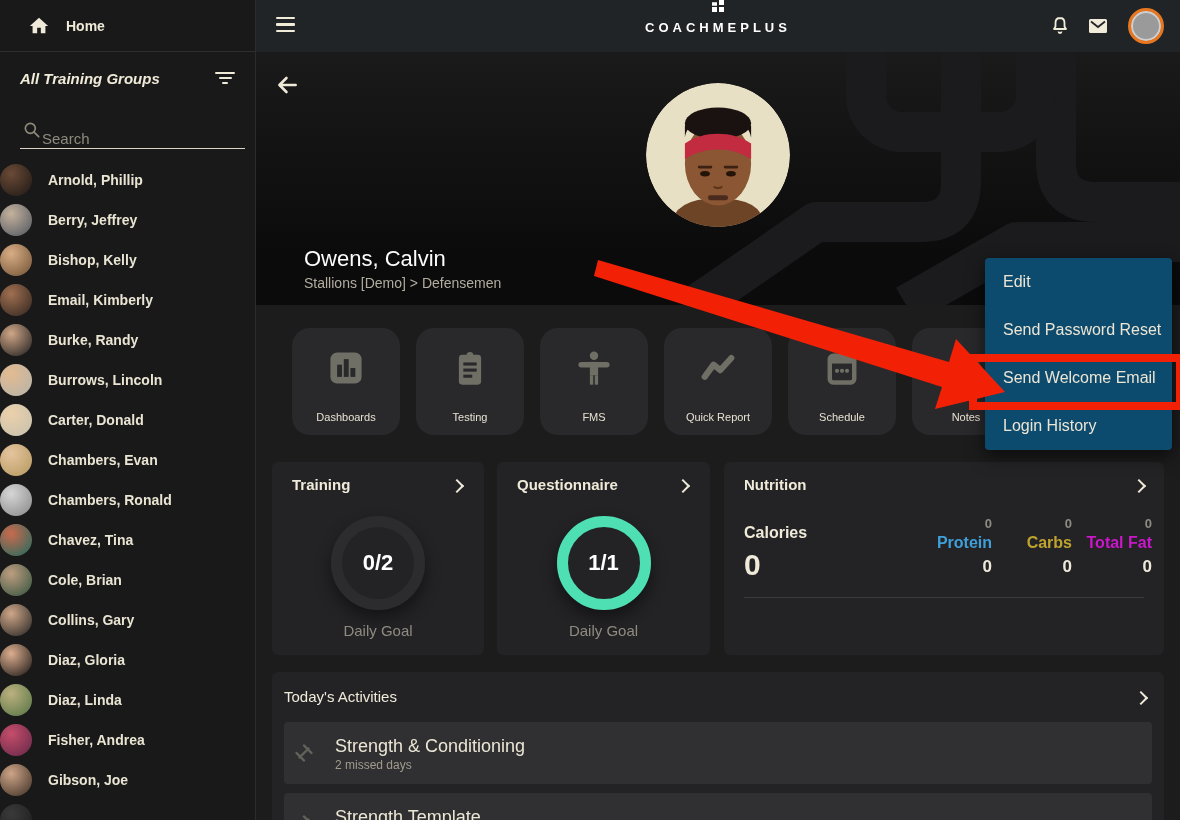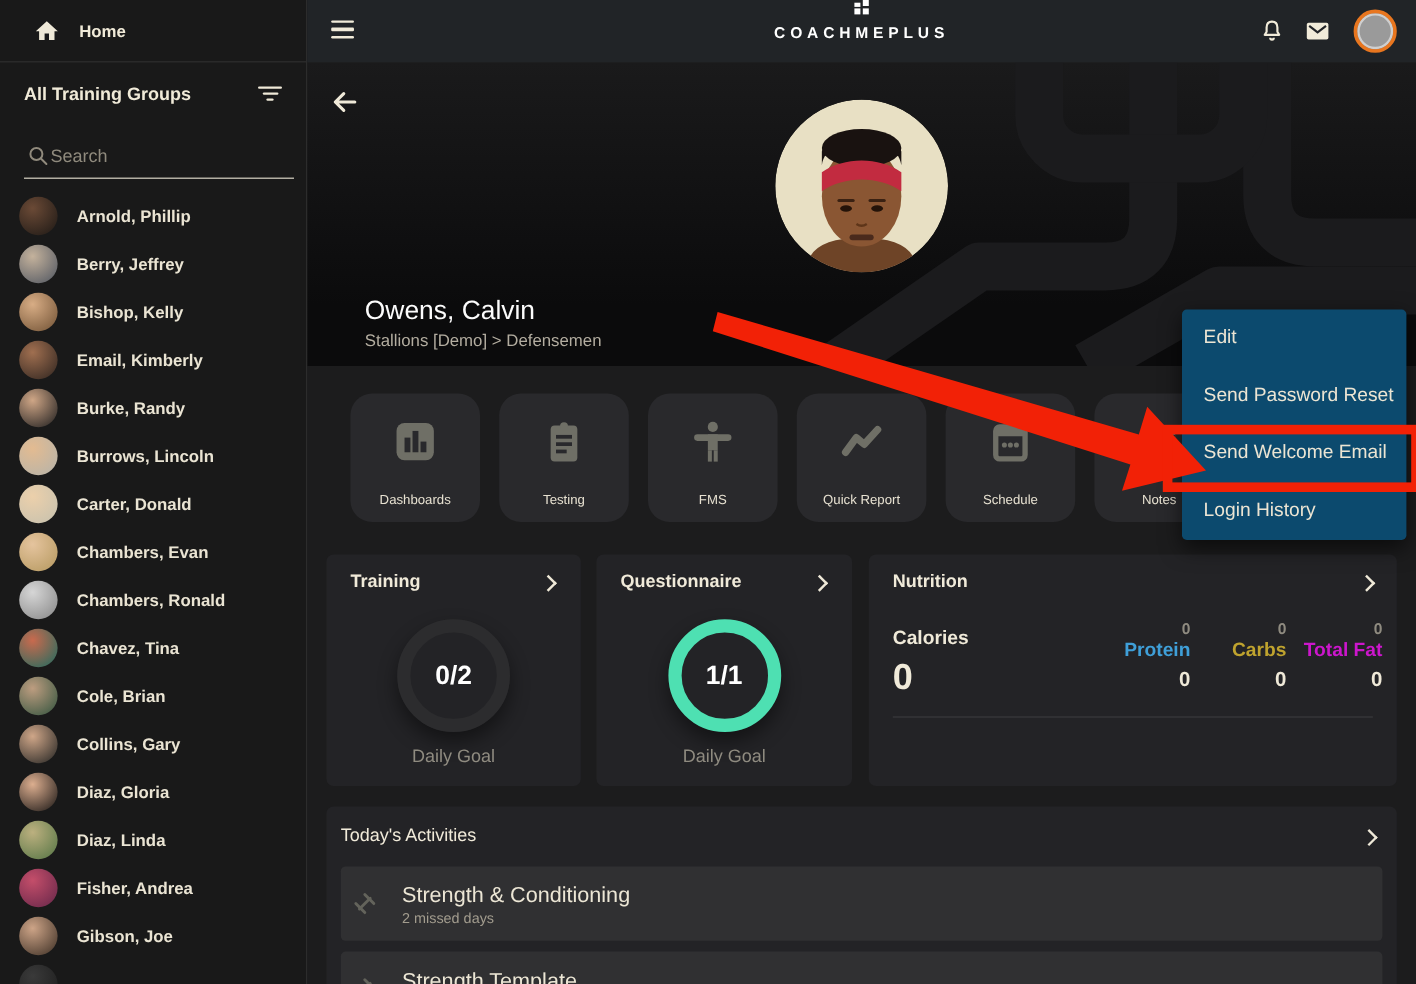--- a/index.html
+++ b/index.html
@@ -6,33 +6,33 @@
   #app{position:relative;width:1180px;height:820px;overflow:hidden;
        font-family:"Liberation Sans","DejaVu Sans",sans-serif;
        background:#1c1c1d;-webkit-font-smoothing:antialiased;}
   
   #sidebar{position:absolute;left:0;top:0;width:255px;height:820px;background:#191919;
            border-right:1px solid #2c2c2c;z-index:5;}
   .home-row{position:absolute;left:0;top:0;width:100%;height:52px;border-bottom:1px solid #2e2e2f;
             display:flex;align-items:center;gap:16px;padding-left:28px;box-sizing:border-box;}
   .home-row .lbl{color:#f0ead8;font-size:14px;font-weight:700;}
   .groups-row{position:absolute;left:0;top:60px;width:100%;height:36px;display:flex;align-items:center;
-              padding:0 20px;box-sizing:border-box;justify-content:space-between;}
+              padding:0 20px;box-sizing:border-box;justify-content:space-between;font-style:italic;}
   .groups-row .lbl{color:#f0ead8;font-size:15px;font-weight:700;}
   .filter-ic span{display:block;height:2px;background:#efe9d8;border-radius:1px;margin:3px auto;}
   .filter-ic span:nth-child(1){width:20px;}
   .filter-ic span:nth-child(2){width:13px;}
   .filter-ic span:nth-child(3){width:6px;}
-  .search-row{position:absolute;left:20px;right:10px;top:112px;height:36px;display:flex;align-items:center;
+  .search-row{position:absolute;left:20px;right:10px;top:112px;height:36px;display:flex;align-items:flex-end;
               border-bottom:1px solid #d9d4c5;}
   .search-row input{flex:1;background:transparent;border:none;outline:none;color:#efe9d8;
                     font-size:15px;margin-left:20px;font-family:inherit;}
   .search-row input::placeholder{color:#8f8a7d;}
   .ath{position:absolute;left:0;width:255px;height:40px;display:flex;align-items:center;gap:16px;
-       padding-left:16px;box-sizing:border-box;cursor:pointer;}
+       box-sizing:border-box;cursor:pointer;}
   .ava{width:32px;height:32px;border-radius:50%;flex:0 0 32px;}
   .ath-name{color:#eae4d3;font-size:14px;font-weight:600;}
   
   #topbar{position:absolute;left:256px;top:0;width:924px;height:52px;background:#212427;z-index:6;}
   .burger{position:absolute;left:20px;top:17px;width:19px;cursor:pointer;}
   .burger span{display:block;height:2.4px;background:#f1ebd9;margin-bottom:4px;border-radius:1px;}
   .logo{position:absolute;left:0;right:0;top:0;height:52px;display:flex;align-items:center;gap:8px;flex-direction:column;}
   .logo-mark{display:grid;grid-template-columns:5px 5px;grid-template-rows:5px 5px;gap:2px;}
   .logo-mark i{background:#fff;display:block;}
   .logo-mark i:nth-child(1){transform:translateY(1.5px) scaleY(.7);}

